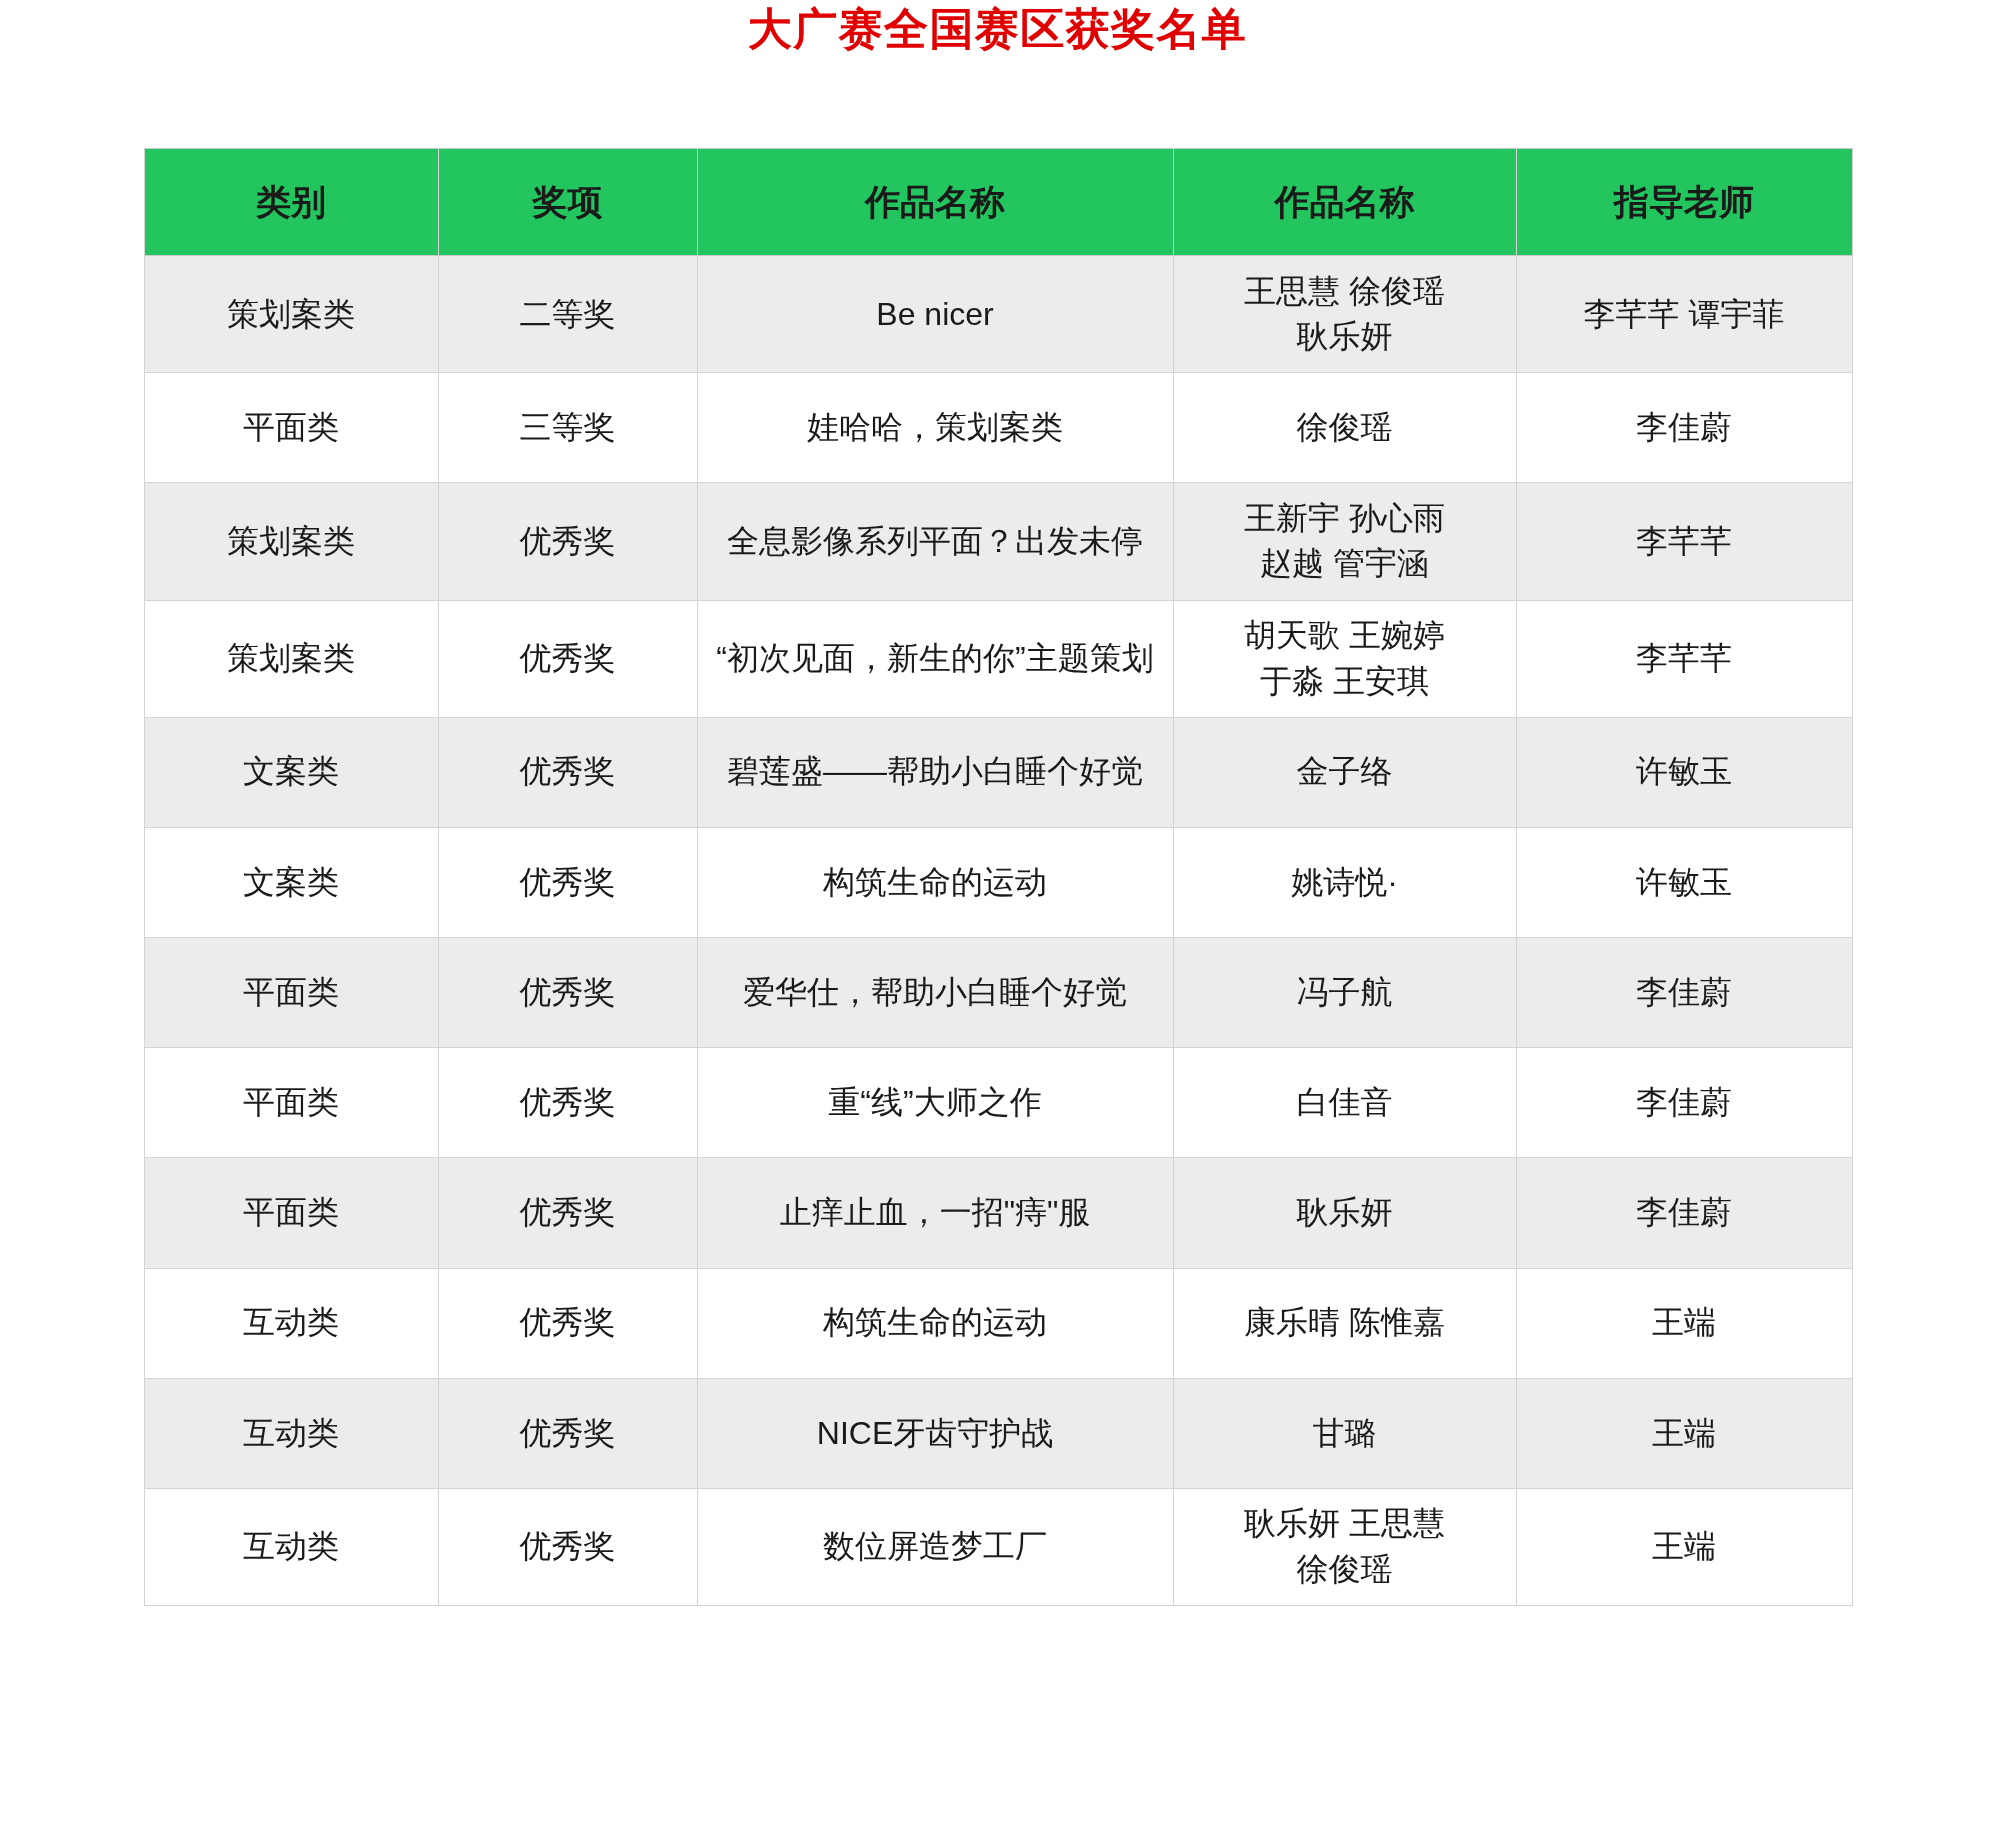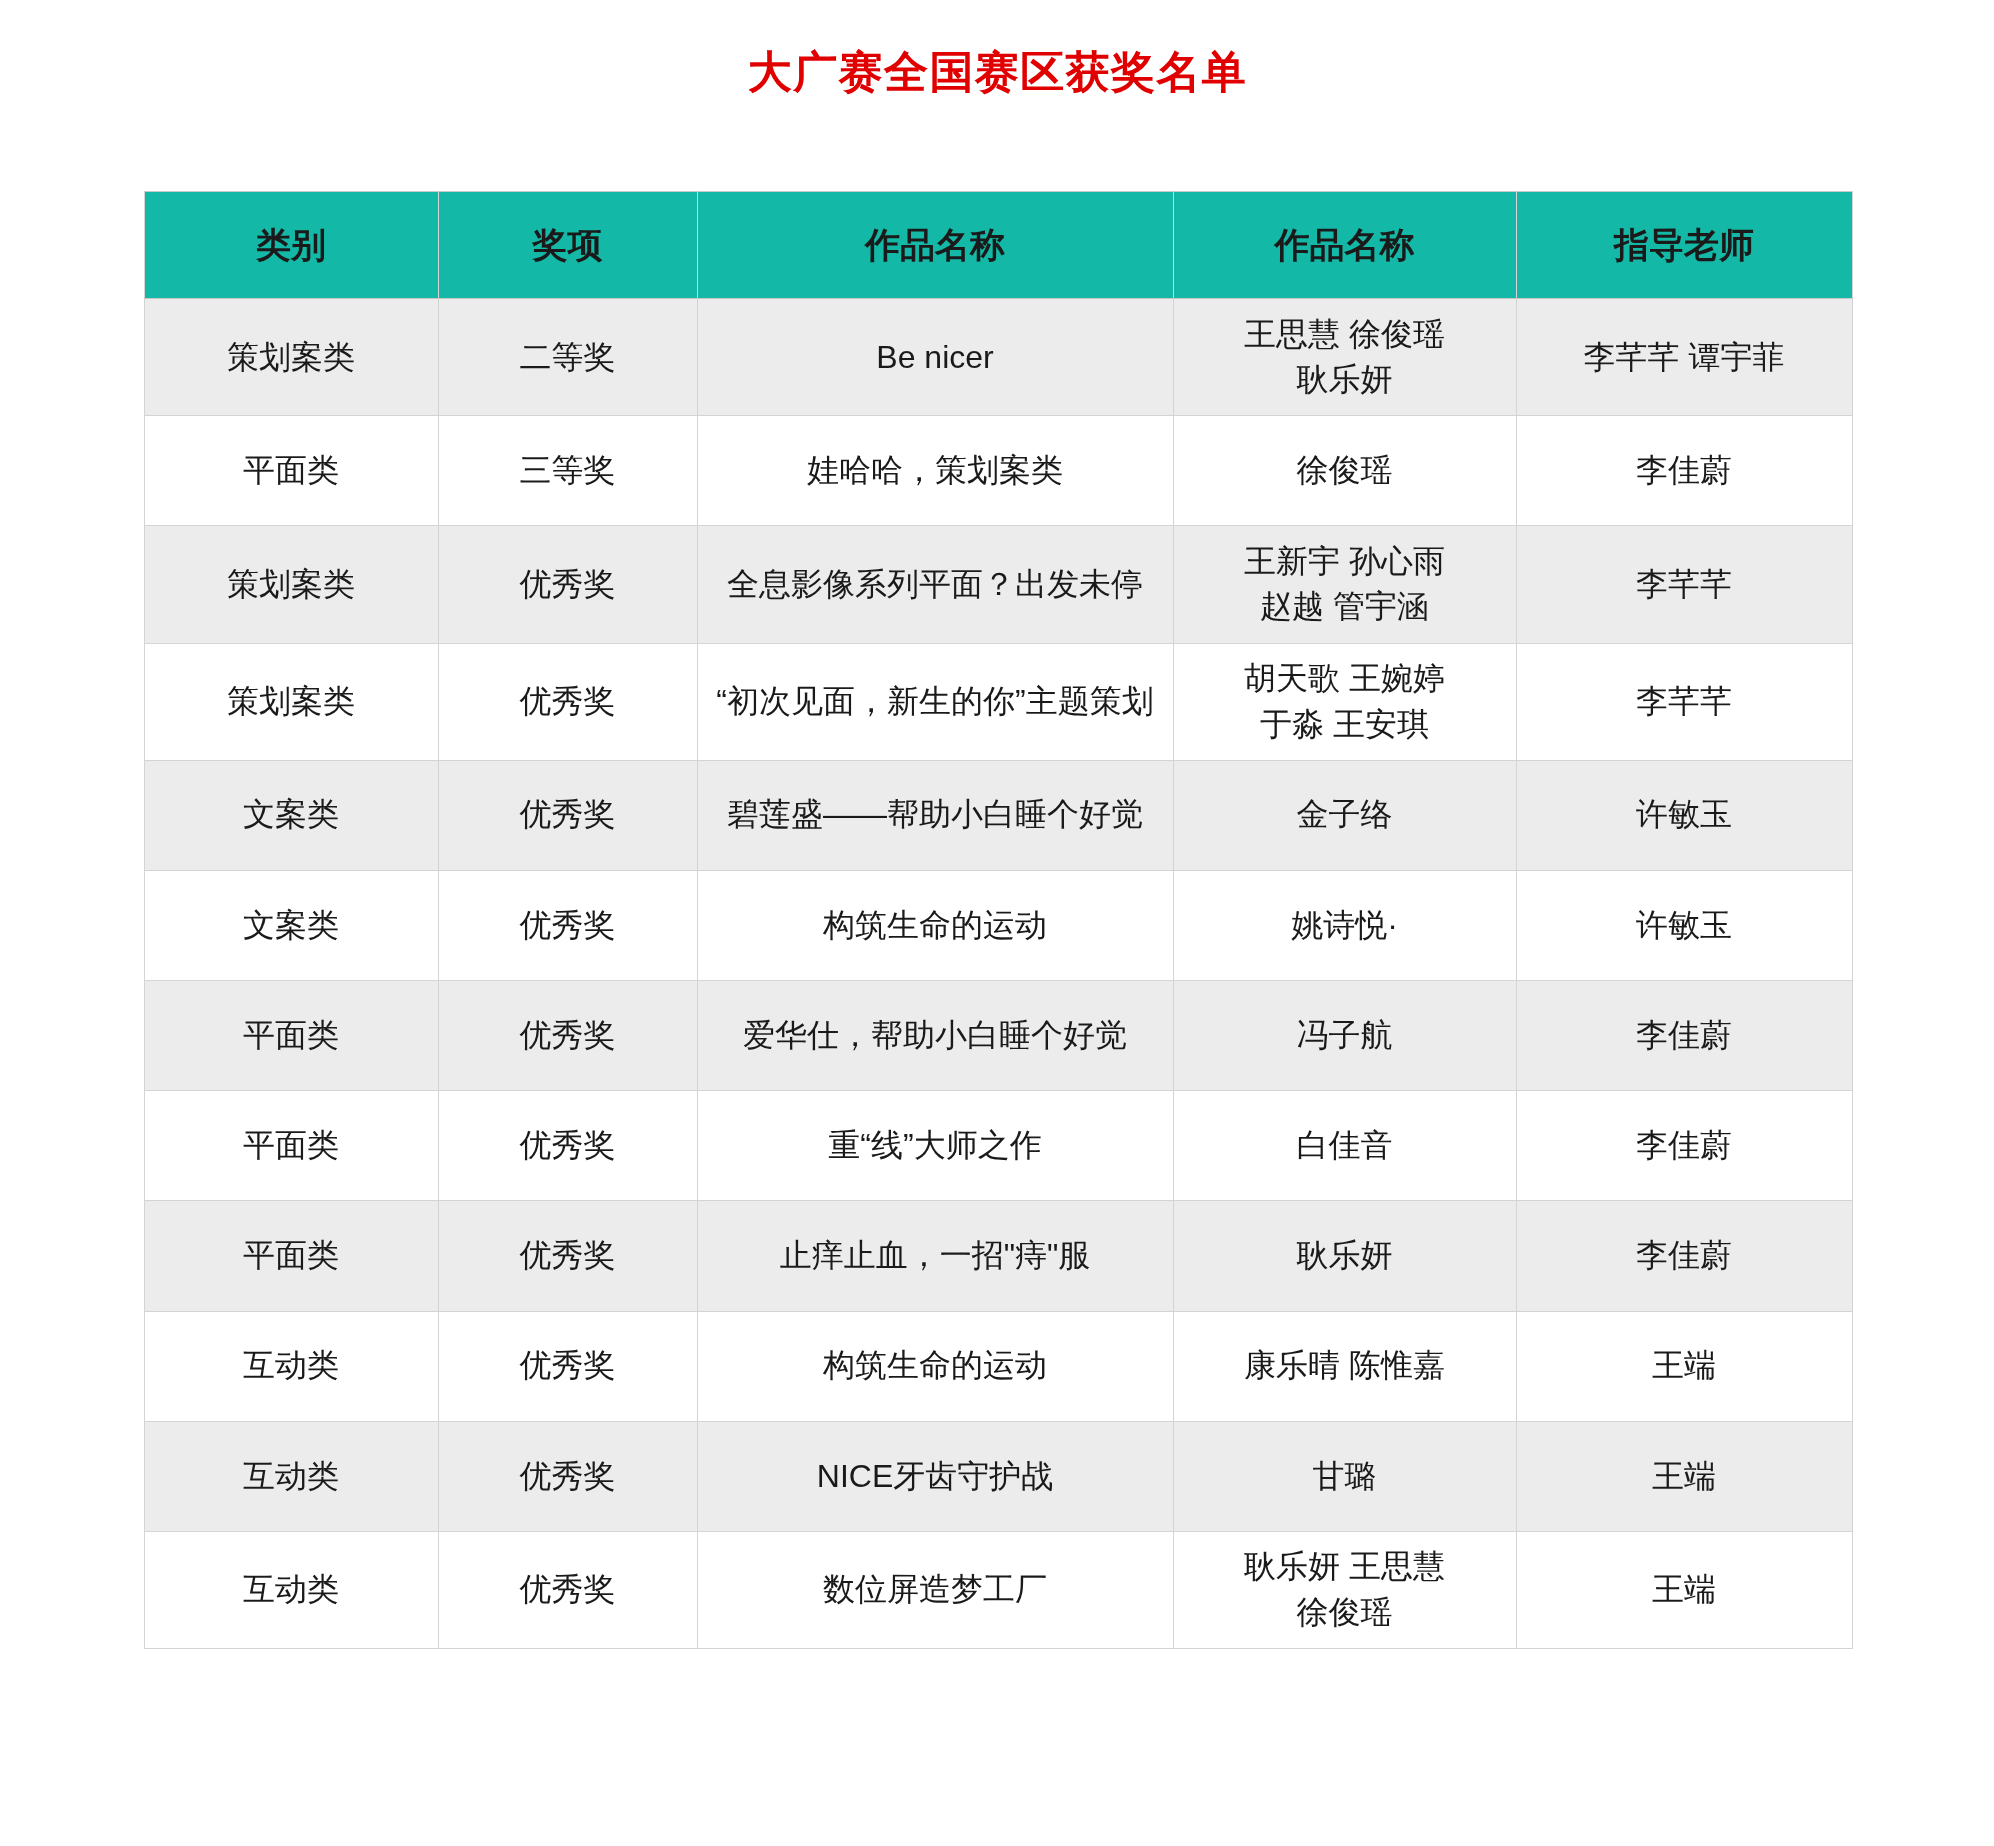--- a/index.html
+++ b/index.html
@@ -18,21 +18,20 @@
     width: 1995px;
     box-sizing: border-box;
     padding: 0;
   }
   .doc-title {
     text-align: center;
     color: #e00000;
     font-size: 44px;
     font-weight: bold;
     letter-spacing: 1.4px;
-    padding-top: 43px;
     padding-bottom: 0;
     line-height: 1.3;
   }
   .table-wrap {
     margin: 91px auto 0 auto;
     width: 1708px;
   }
   table.award-table {
     border-collapse: collapse;
     width: 100%;
@@ -51,21 +50,21 @@
     text-align: center;
     vertical-align: middle;
     padding: 12.6px 9.8px;
     font-size: 32px;
     line-height: 1.42;
     word-break: break-word;
   }
   table.award-table thead th {
     font-weight: bold;
     font-size: 35px;
-    background: #14b8a6;
+    background: #22c55e;
     height: 78px;
     padding: 14px 7px;
     border-top: 1.4px solid #c9c9c9;
     border-bottom: 1.4px solid #c9c9c9;
   }
   table.award-table tbody tr.shaded td {
     background: #ececec;
   }
   table.award-table tbody tr.plain td {
     background: #ffffff;

